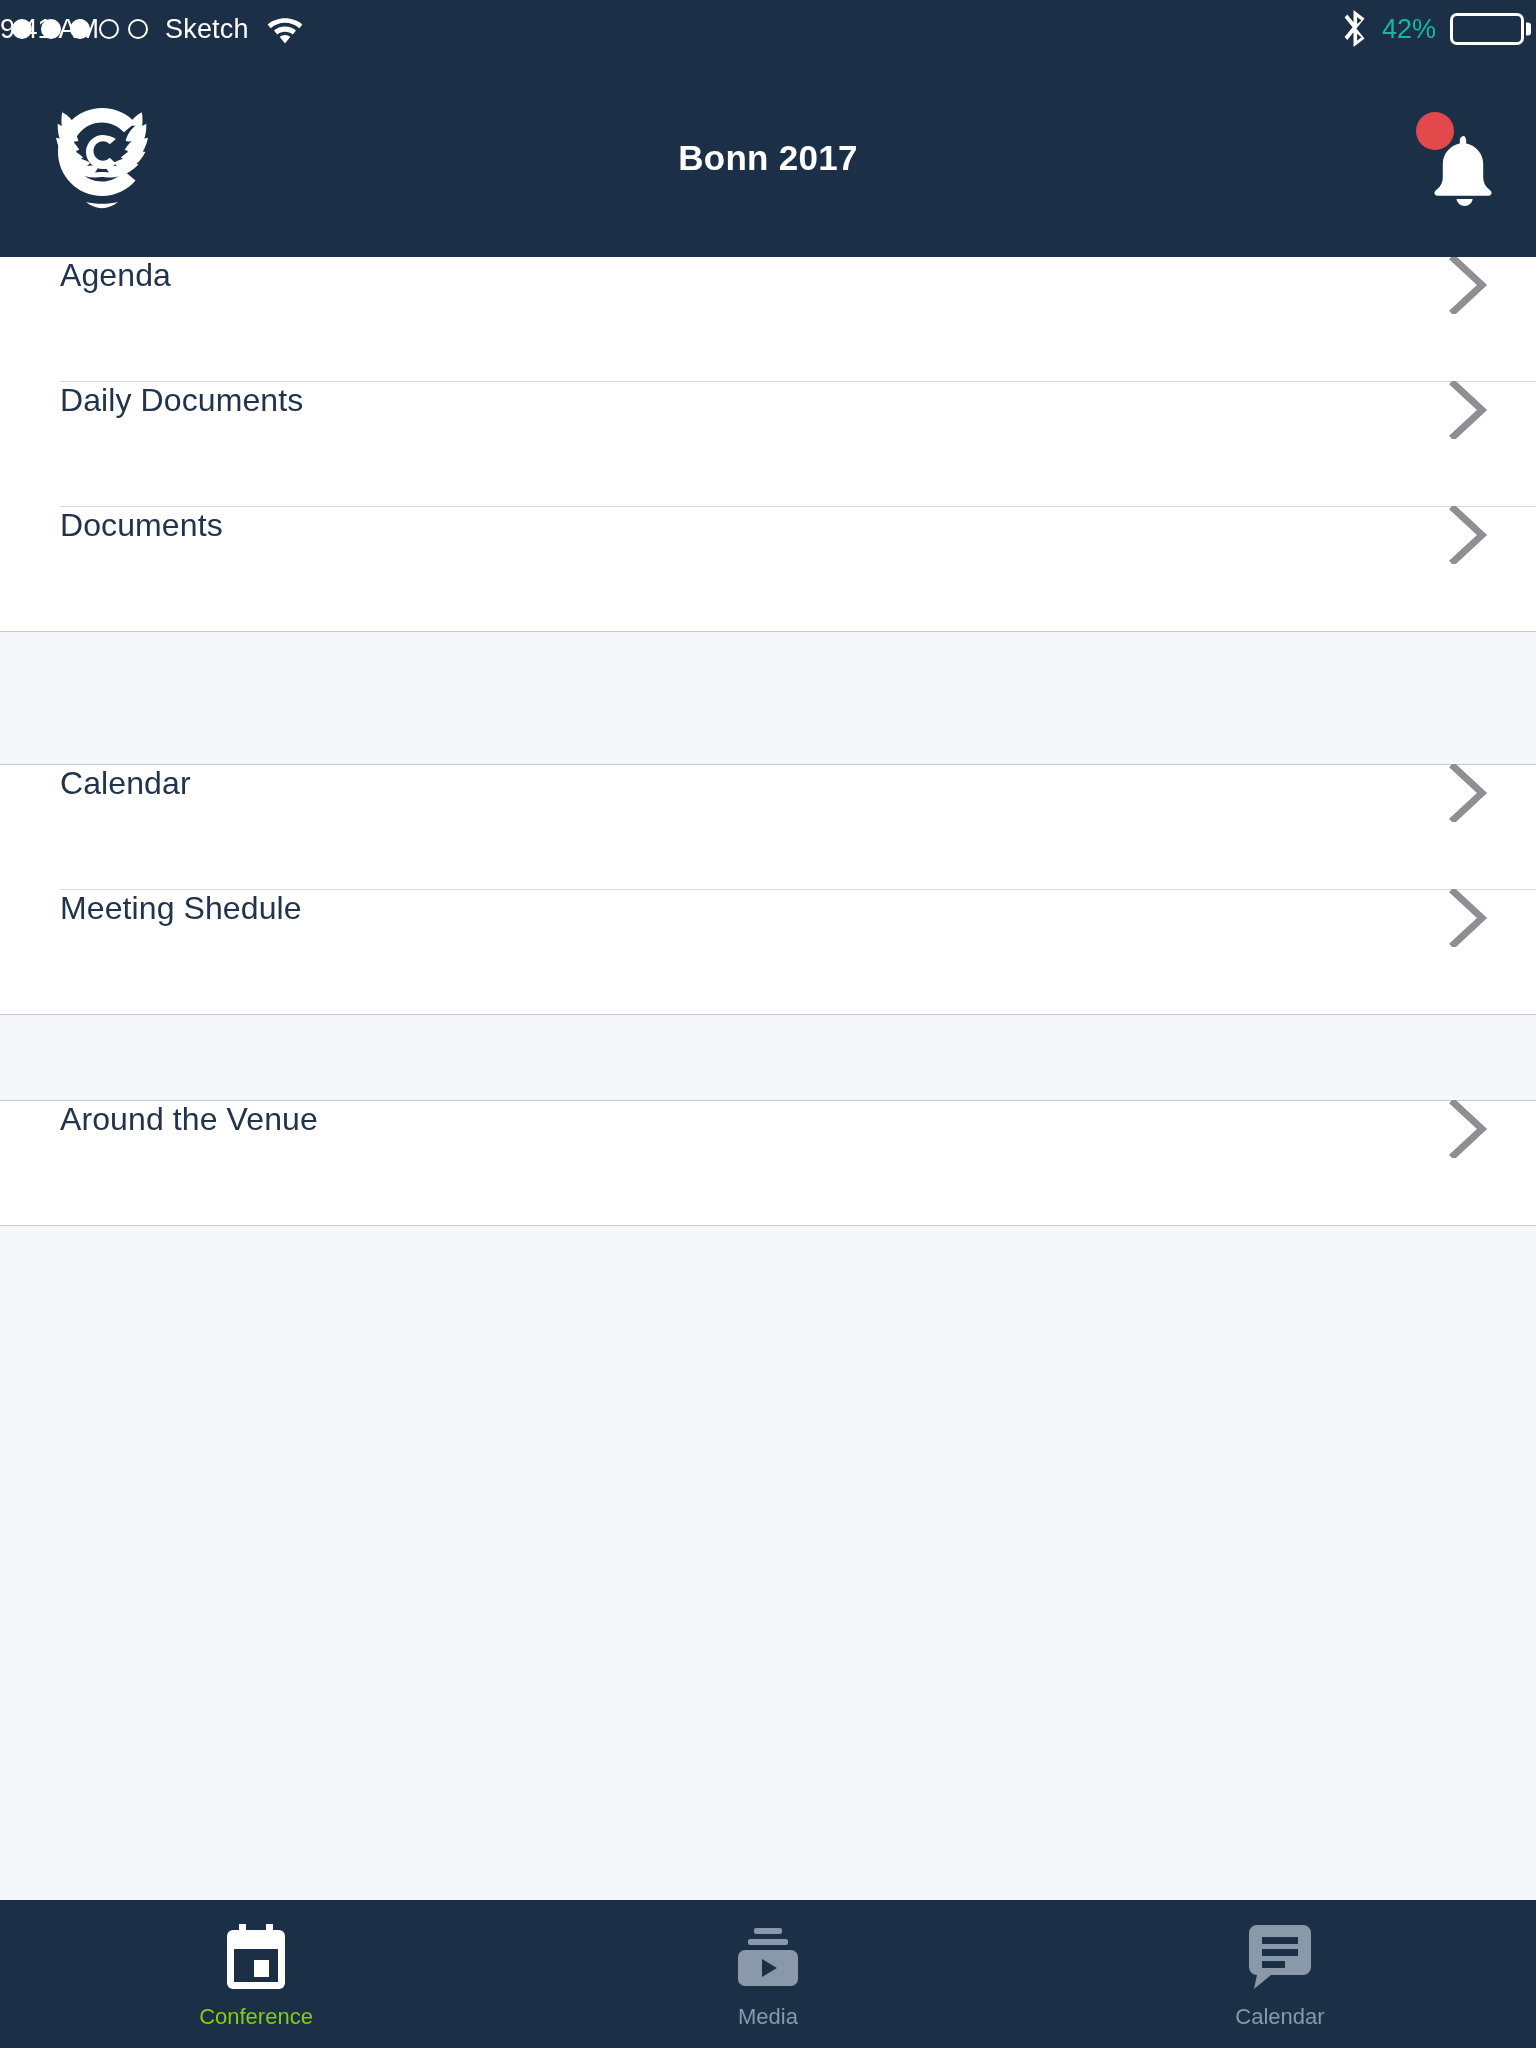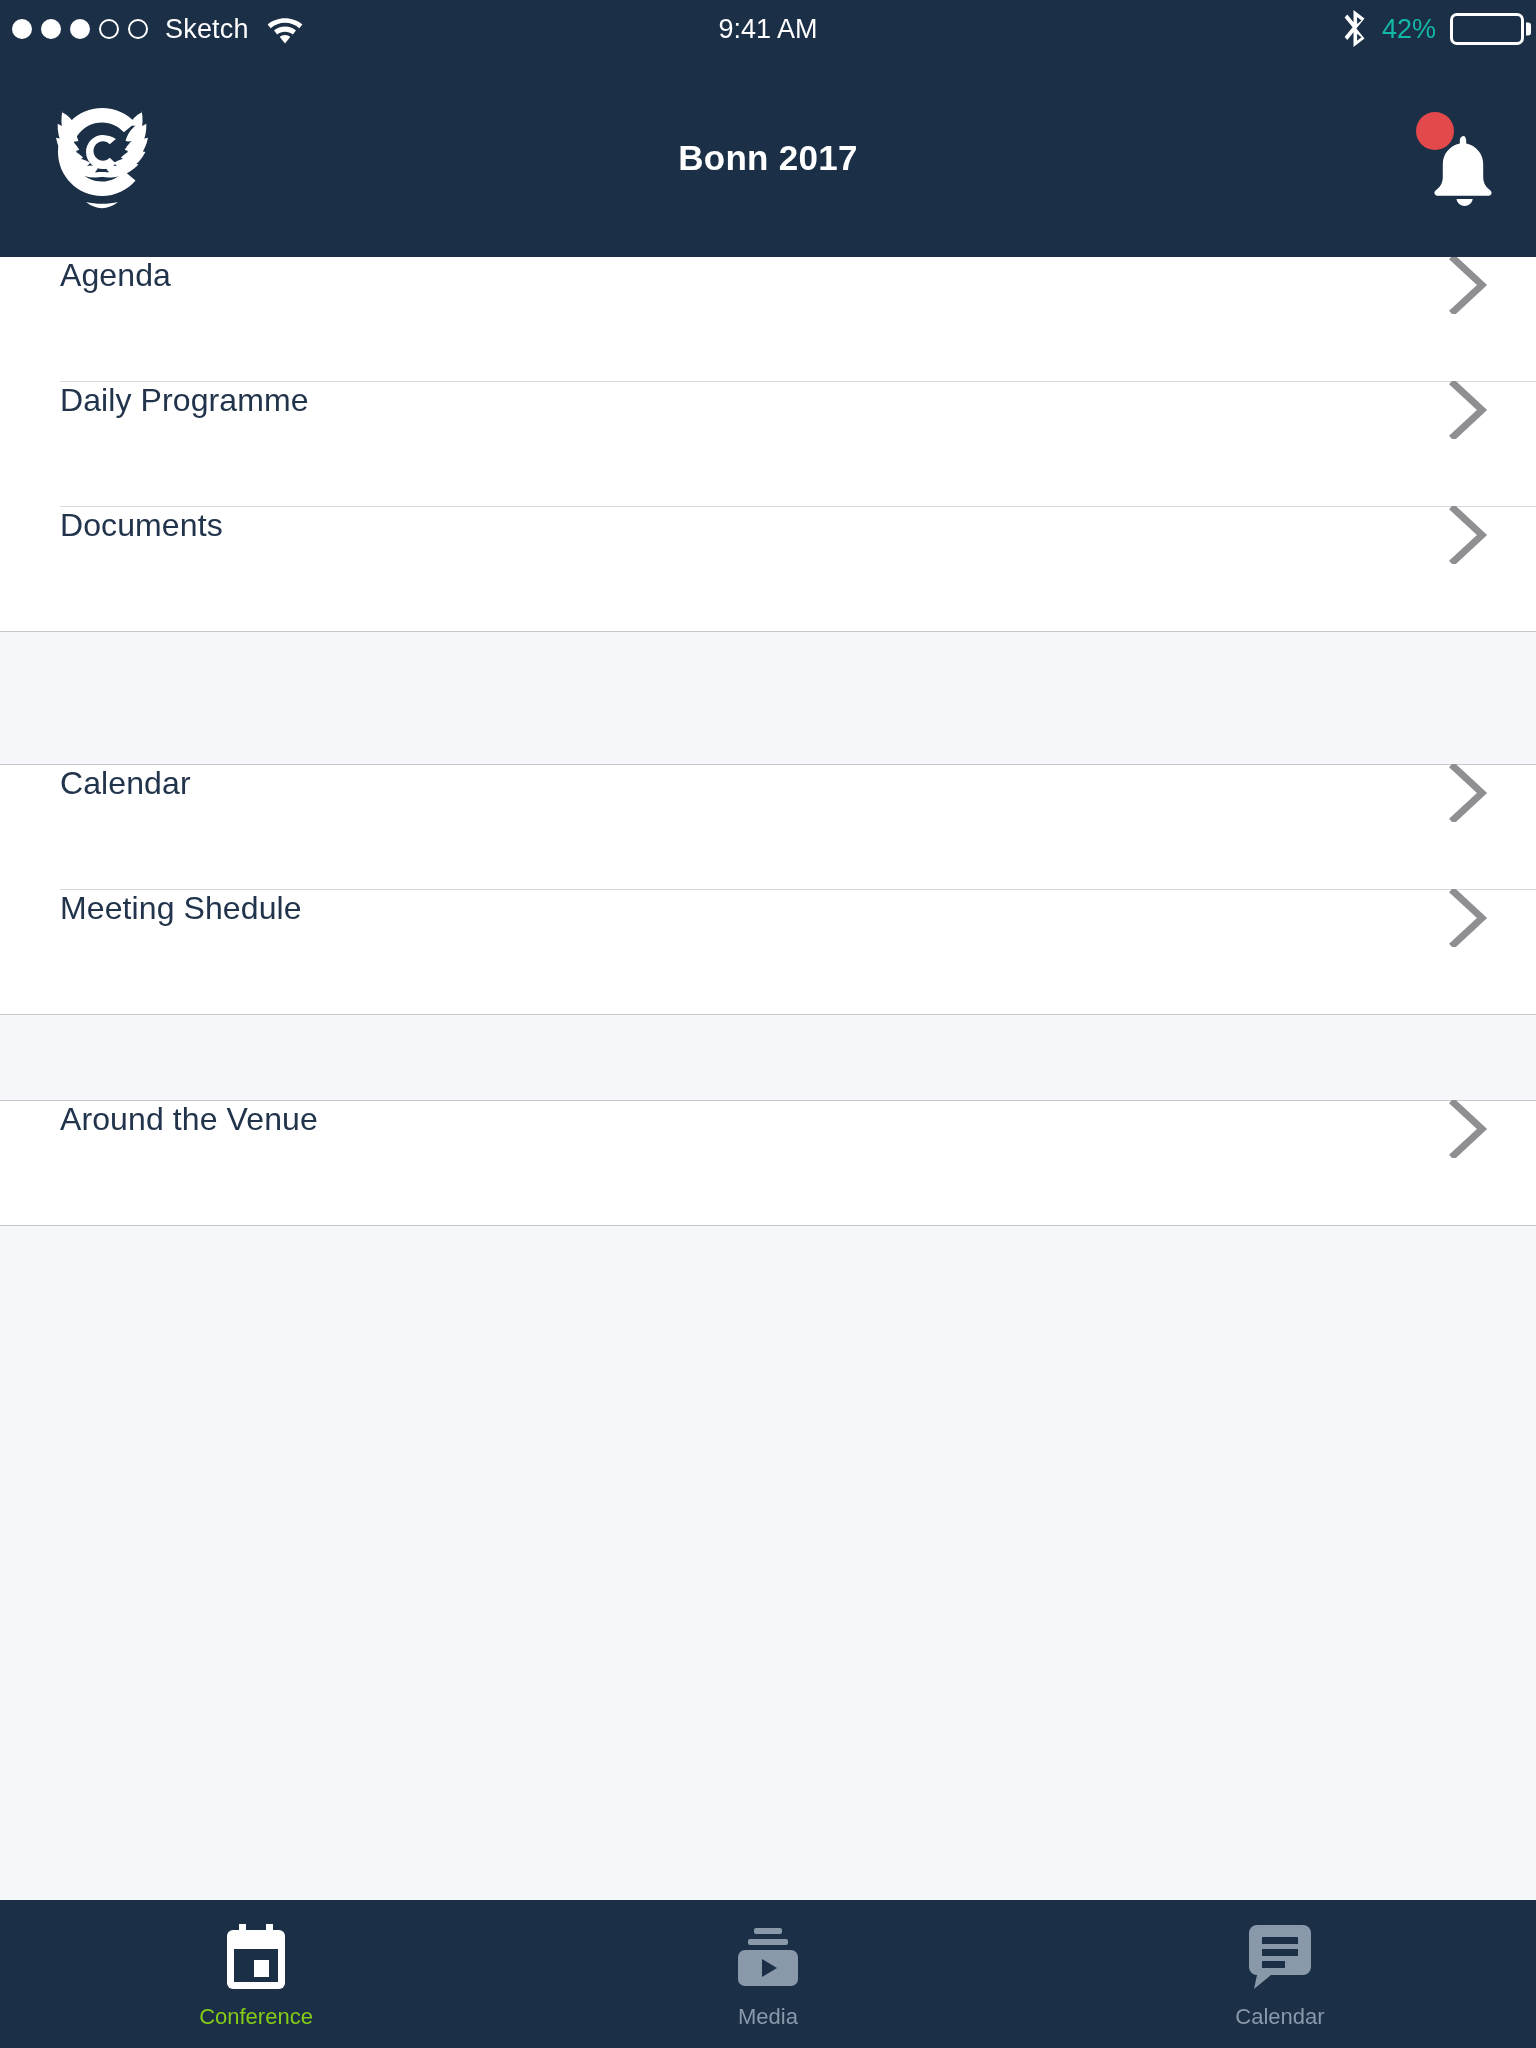--- a/index.html
+++ b/index.html
@@ -46,21 +46,20 @@
     color: #ffffff;
     font-size: 27px;
     margin-left: 8px;
     letter-spacing: 0.2px;
   }
   .wifi-icon { margin-left: 8px; display: flex; align-items: center; }
 
   .status-center {
     position: absolute;
     left: 0; right: 0;
-    text-align: center;
     color: #ffffff;
     font-size: 27px;
     pointer-events: none;
   }
 
   .status-right {
     display: flex;
     align-items: center;
     gap: 14px;
     margin-left: auto;
@@ -291,21 +290,21 @@
       <div class="row">
         <span class="row-label">Agenda</span>
         <span class="chevron">
           <svg width="40" height="58" viewBox="0 0 40 58">
               <path d="M6 3l28 26L6 55" fill="none" stroke="#8E8E93" stroke-width="7" stroke-linecap="square"></path>
             </svg>
         </span>
       </div>
       <div class="row-sep"></div>
       <div class="row">
-        <span class="row-label">Daily Programme</span>
+        <span class="row-label">Daily Documents</span>
         <span class="chevron">
           <svg width="40" height="58" viewBox="0 0 40 58">
               <path d="M6 3l28 26L6 55" fill="none" stroke="#8E8E93" stroke-width="7" stroke-linecap="square"></path>
             </svg>
         </span>
       </div>
       <div class="row-sep"></div>
       <div class="row">
         <span class="row-label">Documents</span>
         <span class="chevron">

